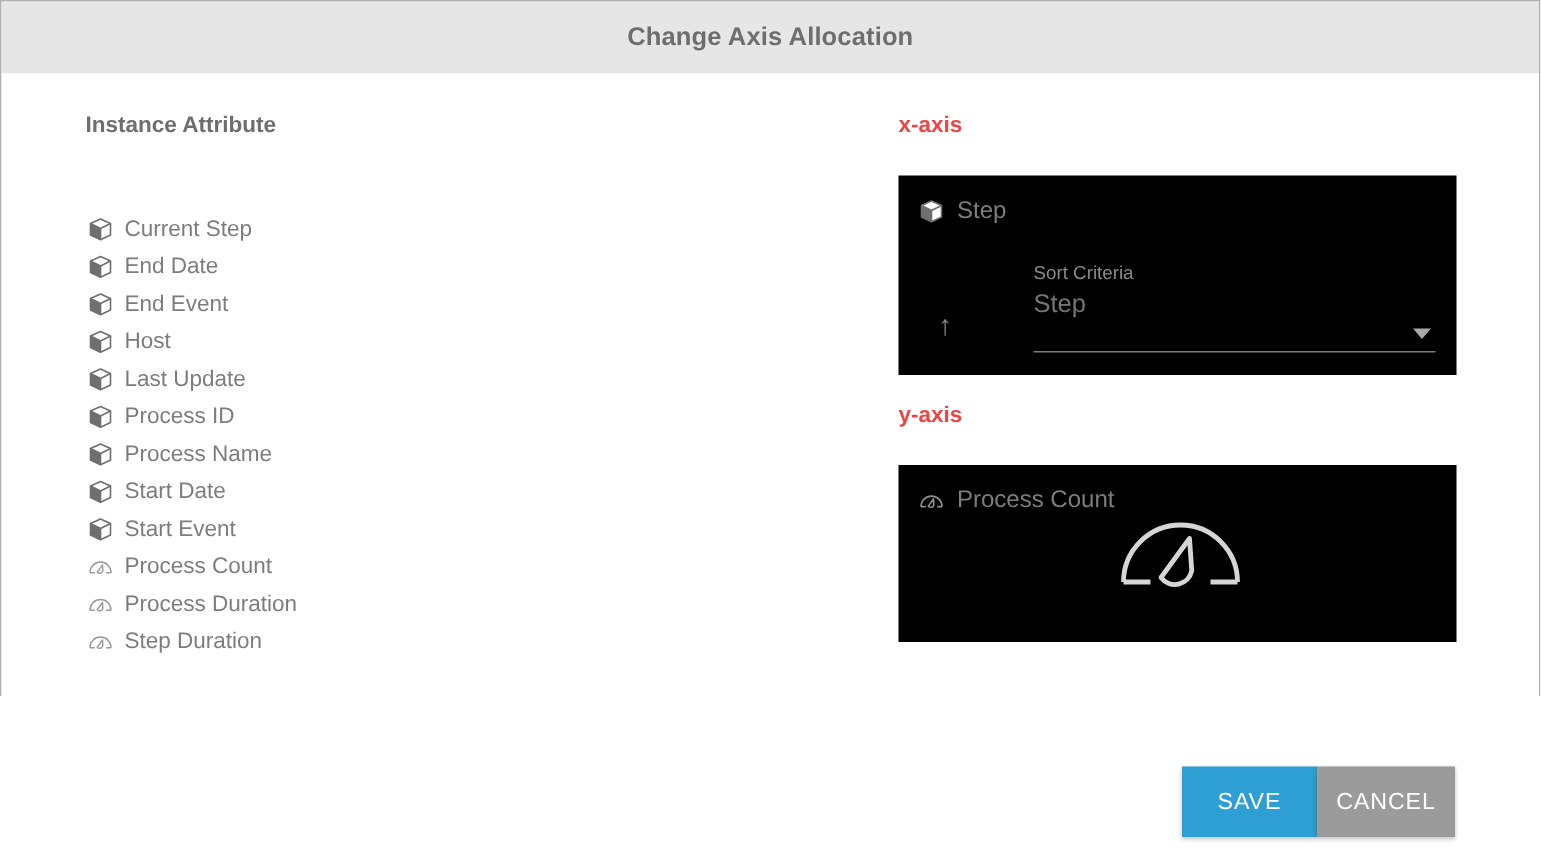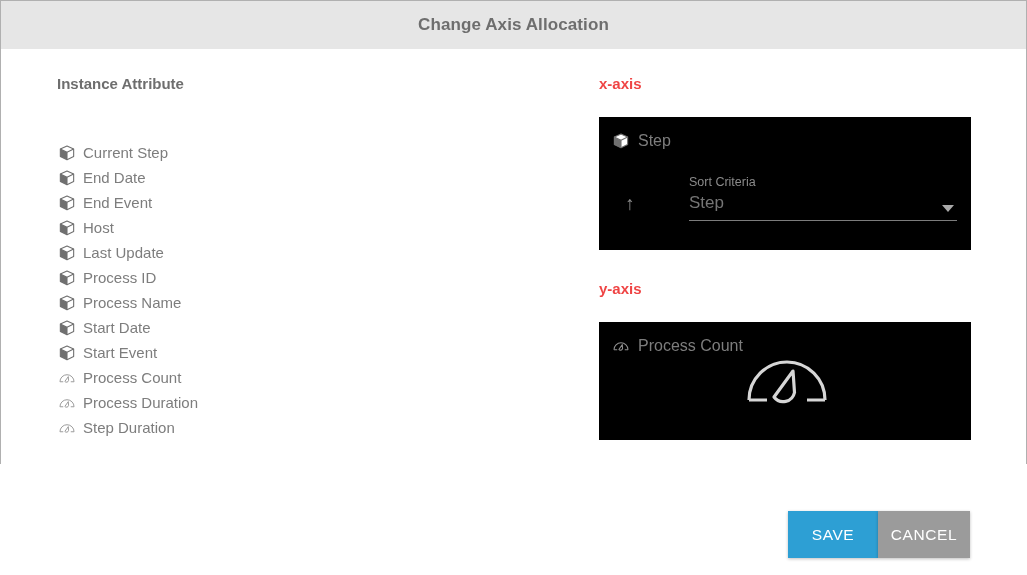--- a/index.html
+++ b/index.html
@@ -137,21 +137,21 @@
     font-size: 19px;
     color: #8a8a8a;
     cursor: pointer;
     flex: 0 0 26px;
   }
   #sort-select-wrap {
     position: relative;
     margin-left: 46px;
     width: 277px;
     border-bottom: 1px solid #7c7c7c;
-    padding-bottom: 7px;
+    padding-bottom: 21px;
     cursor: pointer;
   }
   #sort-criteria-label {
     font-size: 12.5px;
     color: #8a8a8a;
     line-height: 16px;
     margin-bottom: 2px;
   }
   #sort-criteria-value {
     font-size: 17px;
@@ -366,21 +366,21 @@
         <div id="sort-row">
           <span id="sort-direction-icon">↑</span>
           <div id="sort-select-wrap">
             <div id="sort-criteria-label">Sort Criteria</div>
             <div id="sort-criteria-value">Step</div>
             <span id="sort-chevron"></span>
           </div>
         </div>
       </div>
 
-      <div class="axis-heading" style="display:block;margin-top:30px;">y-axis</div>
+      <div class="axis-heading" style="display:block;margin-top:18px;">y-axis</div>
 
       <div id="y-axis-panel" class="axis-panel">
         <div class="panel-chip">
           <span class="attr-icon">
             <svg width="18" height="18" viewBox="0 0 22 18">
               <path d="M2.4 13.6 A8.6 8.6 0 0 1 19.6 13.6" fill="none" stroke="#8f8f8f" stroke-width="1.3"></path>
               <path d="M2.4 13.6 L6.4 13.6 M15.6 13.6 L19.6 13.6" fill="none" stroke="#8f8f8f" stroke-width="1.3"></path>
               <path d="M12.6 7.3 L8.4 13.2 A2.6 2.6 0 0 0 12.9 12.2 Z" fill="none" stroke="#8f8f8f" stroke-width="1.3" stroke-linejoin="round"></path>
             </svg>
           </span>

